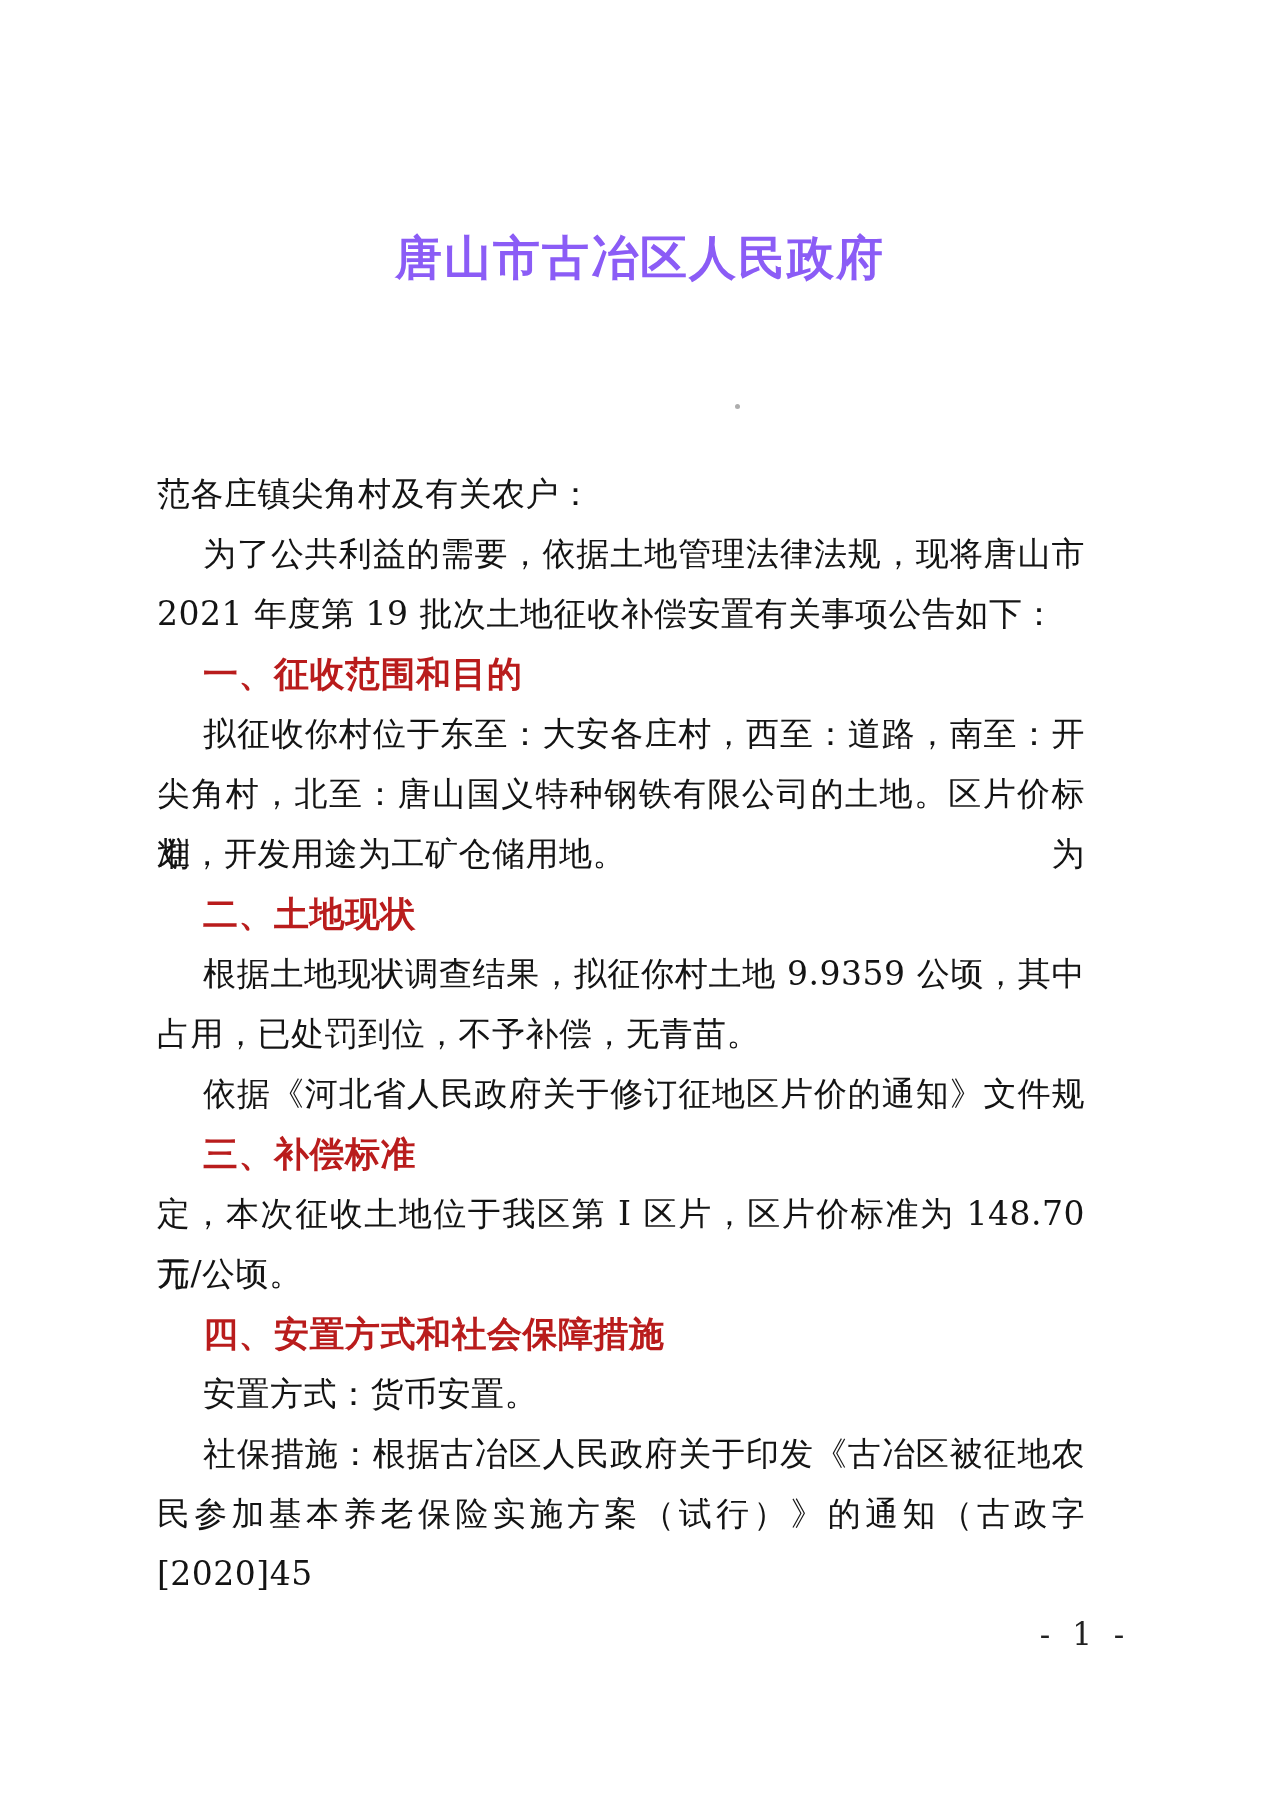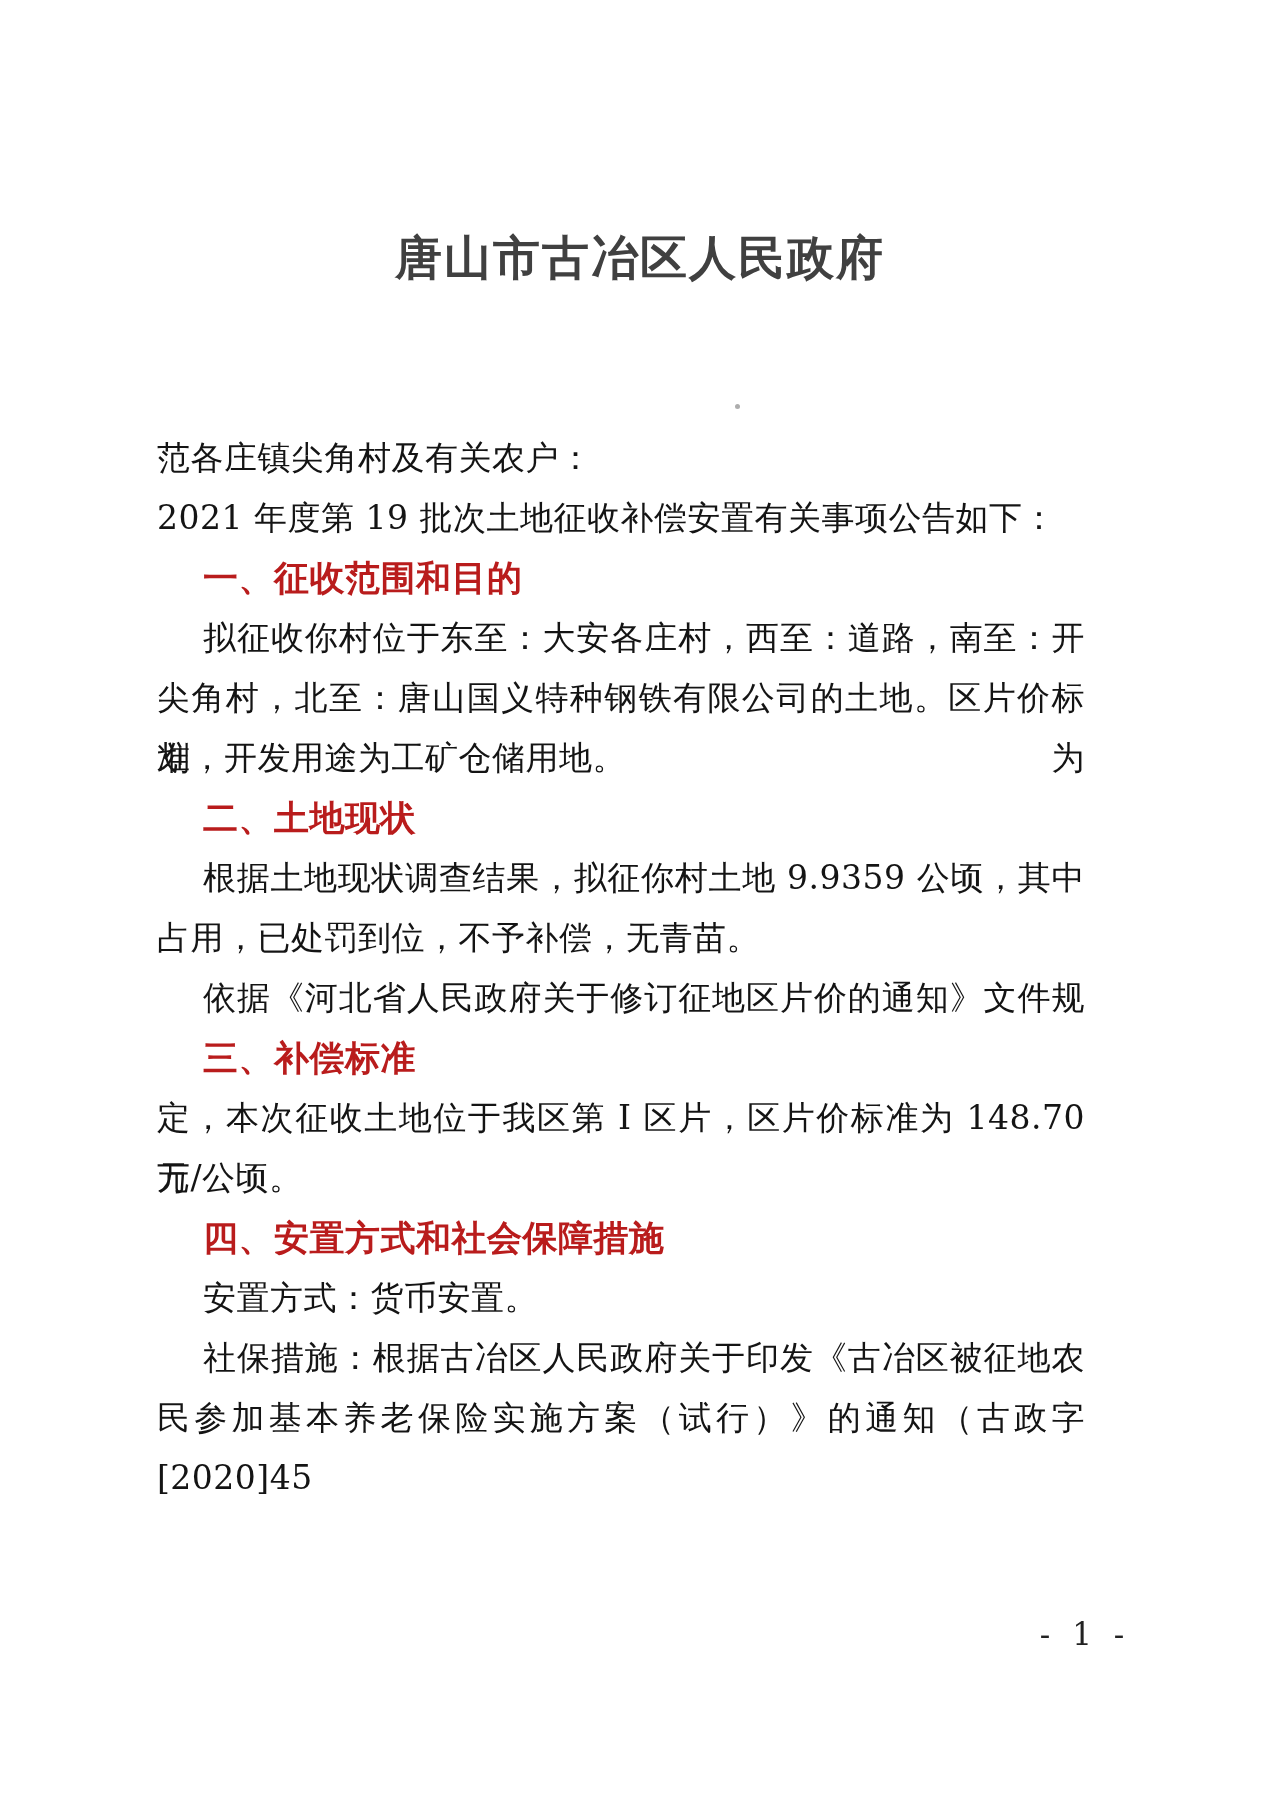--- a/index.html
+++ b/index.html
@@ -20,26 +20,26 @@
   .doc-title {
     position: absolute;
     top: 222px;
     left: 0;
     width: 1280px;
     text-align: center;
     font-weight: bold;
     font-size: 47px;
     line-height: 71px;
     letter-spacing: 2px;
-    color: #404040;
+    color: #8b5cf6;
   }
   .doc-body {
     position: absolute;
     left: 157px;
-    top: 428px;
+    top: 464px;
     width: 928px;
   }
   .line {
     height: 60px;
     line-height: 60px;
     font-size: 33px;
     letter-spacing: 0.5px;
     color: #141414;
   }
   .line.heading {
@@ -85,20 +85,21 @@
 <div class="page">
 
   <div class="doc-title">
     <div>唐山市古冶区人民政府</div>
   </div>
 
   <div class="scan-dot"></div>
 
   <div class="doc-body">
       <div class="line body">范各庄镇尖角村及有关农户：</div>
+      <div class="line body indent just">为了公共利益的需要，依据土地管理法律法规，现将唐山市</div>
       <div class="line body">2021 年度第 19 批次土地征收补偿安置有关事项公告如下：</div>
       <div class="line heading indent">一、征收范围和目的</div>
       <div class="line body indent just">拟征收你村位于东至：大安各庄村，西至：道路，南至：开</div>
       <div class="line body just">尖角村，北至：唐山国义特种钢铁有限公司的土地。区片价标准为</div>
       <div class="line body">划，开发用途为工矿仓储用地。</div>
       <div class="line heading indent">二、土地现状</div>
       <div class="line body indent just">根据土地现状调查结果，拟征你村土地 9.9359 公顷，其中</div>
       <div class="line body">占用，已处罚到位，不予补偿，无青苗。</div>
       <div class="line body indent just">依据《河北省人民政府关于修订征地区片价的通知》文件规</div>
       <div class="line heading indent">三、补偿标准</div>

